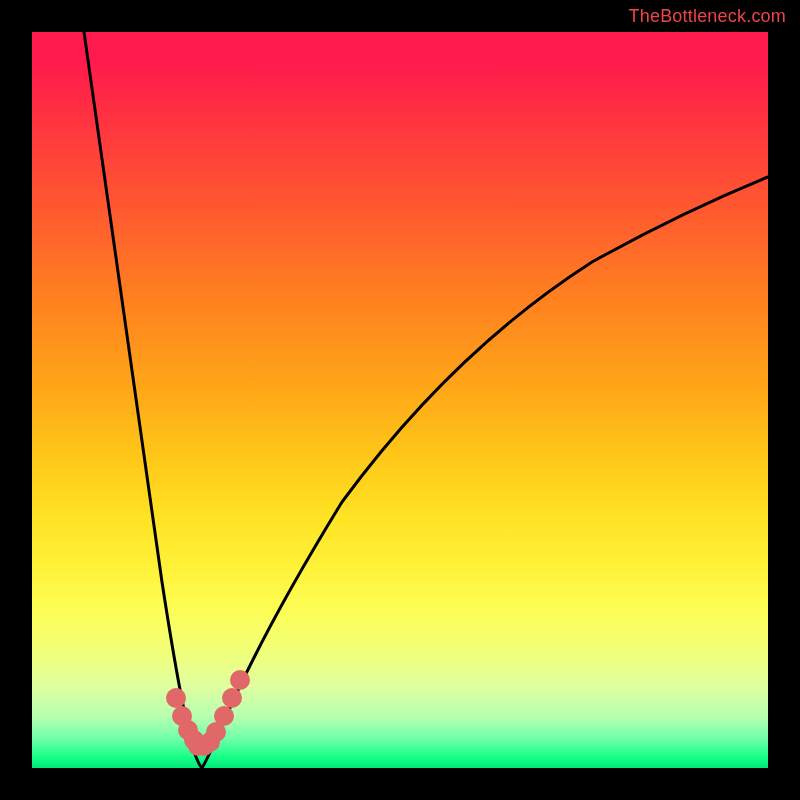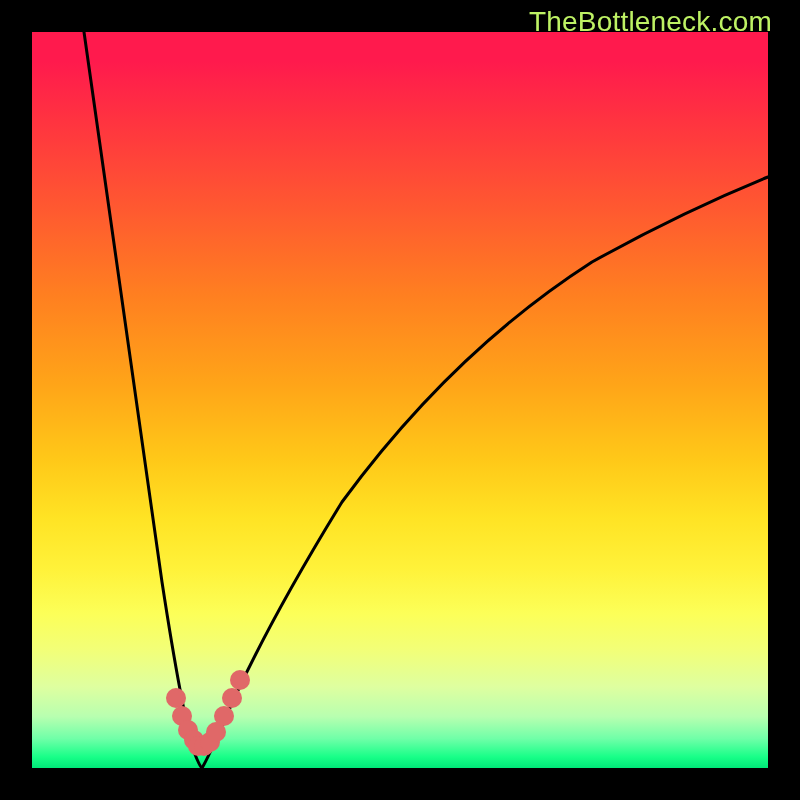--- a/index.html
+++ b/index.html
@@ -45,23 +45,23 @@
     position: absolute;
     left: 0;
     top: 0;
     width: 736px;
     height: 736px;
     overflow: visible;
   }
   .watermark {
     position: absolute;
     top: 6px;
-    right: 28px;
-    color: #bef264;
-    font-size: 28px;
+    right: 14px;
+    color: #ef4444;
+    font-size: 18px;
     font-weight: 400;
     letter-spacing: 0.2px;
     user-select: none;
   }
 </style>
 </head>
 <body>
 
 <div class="frame">
   <div class="plot">

